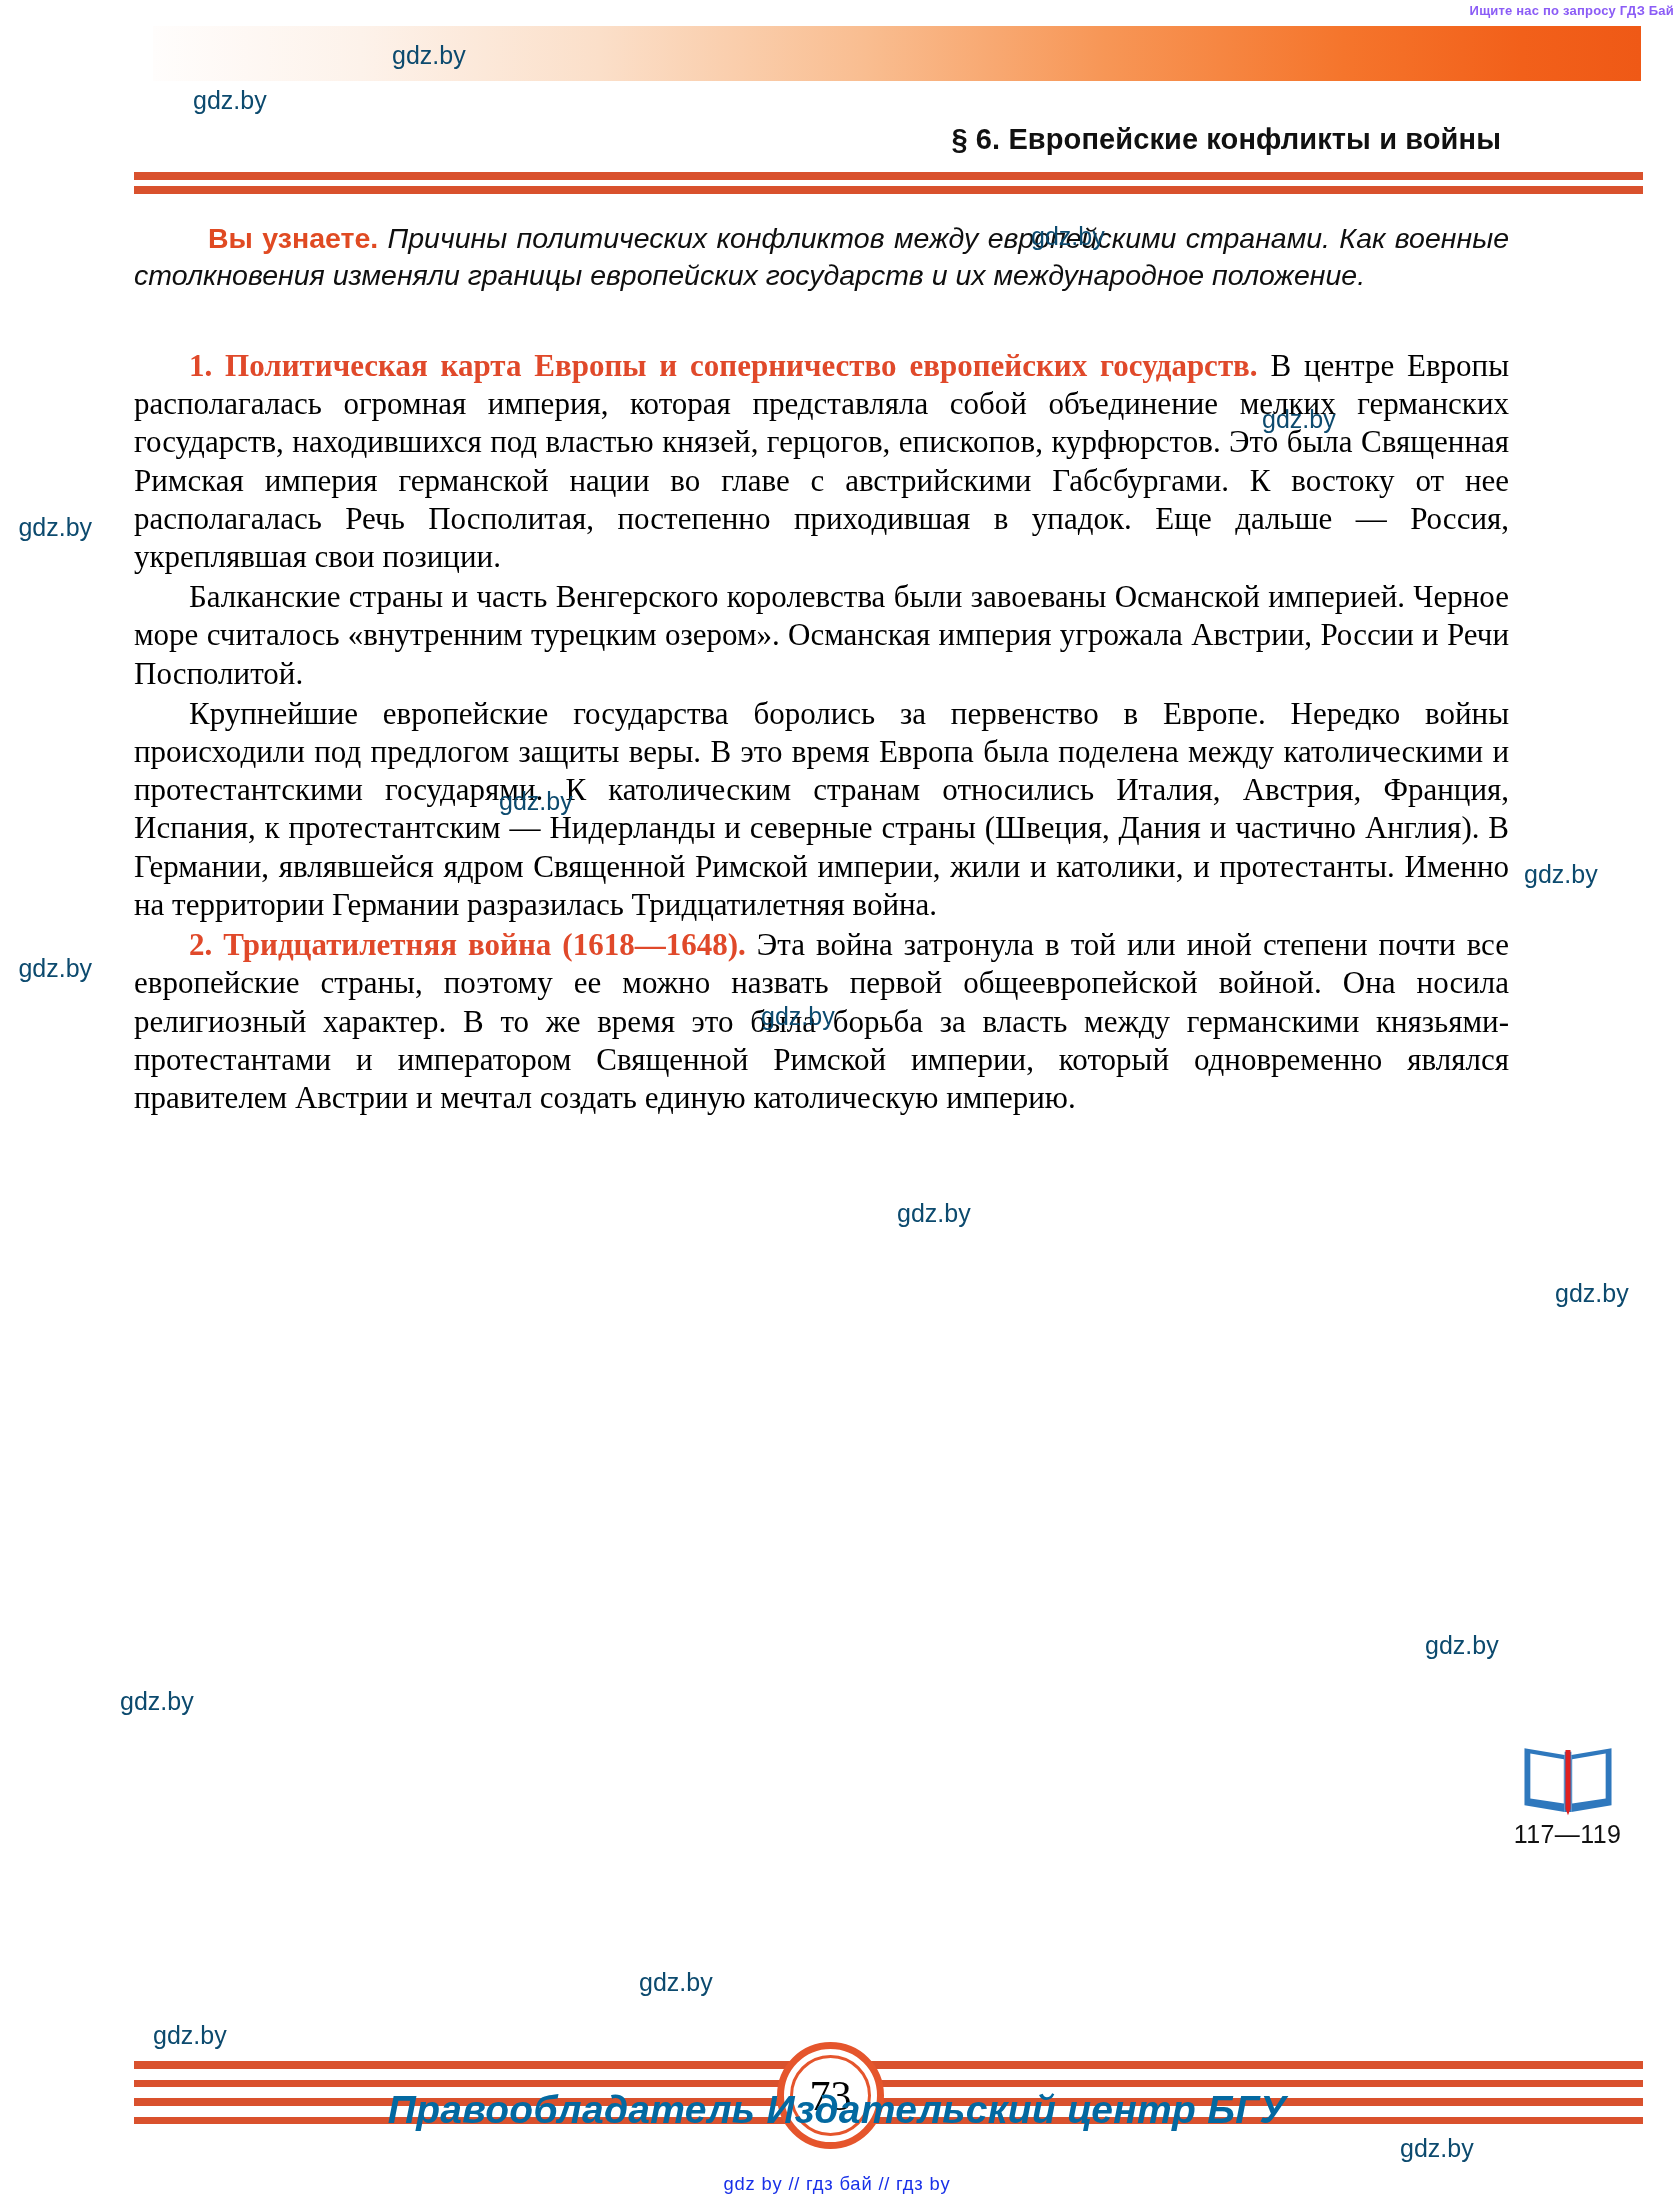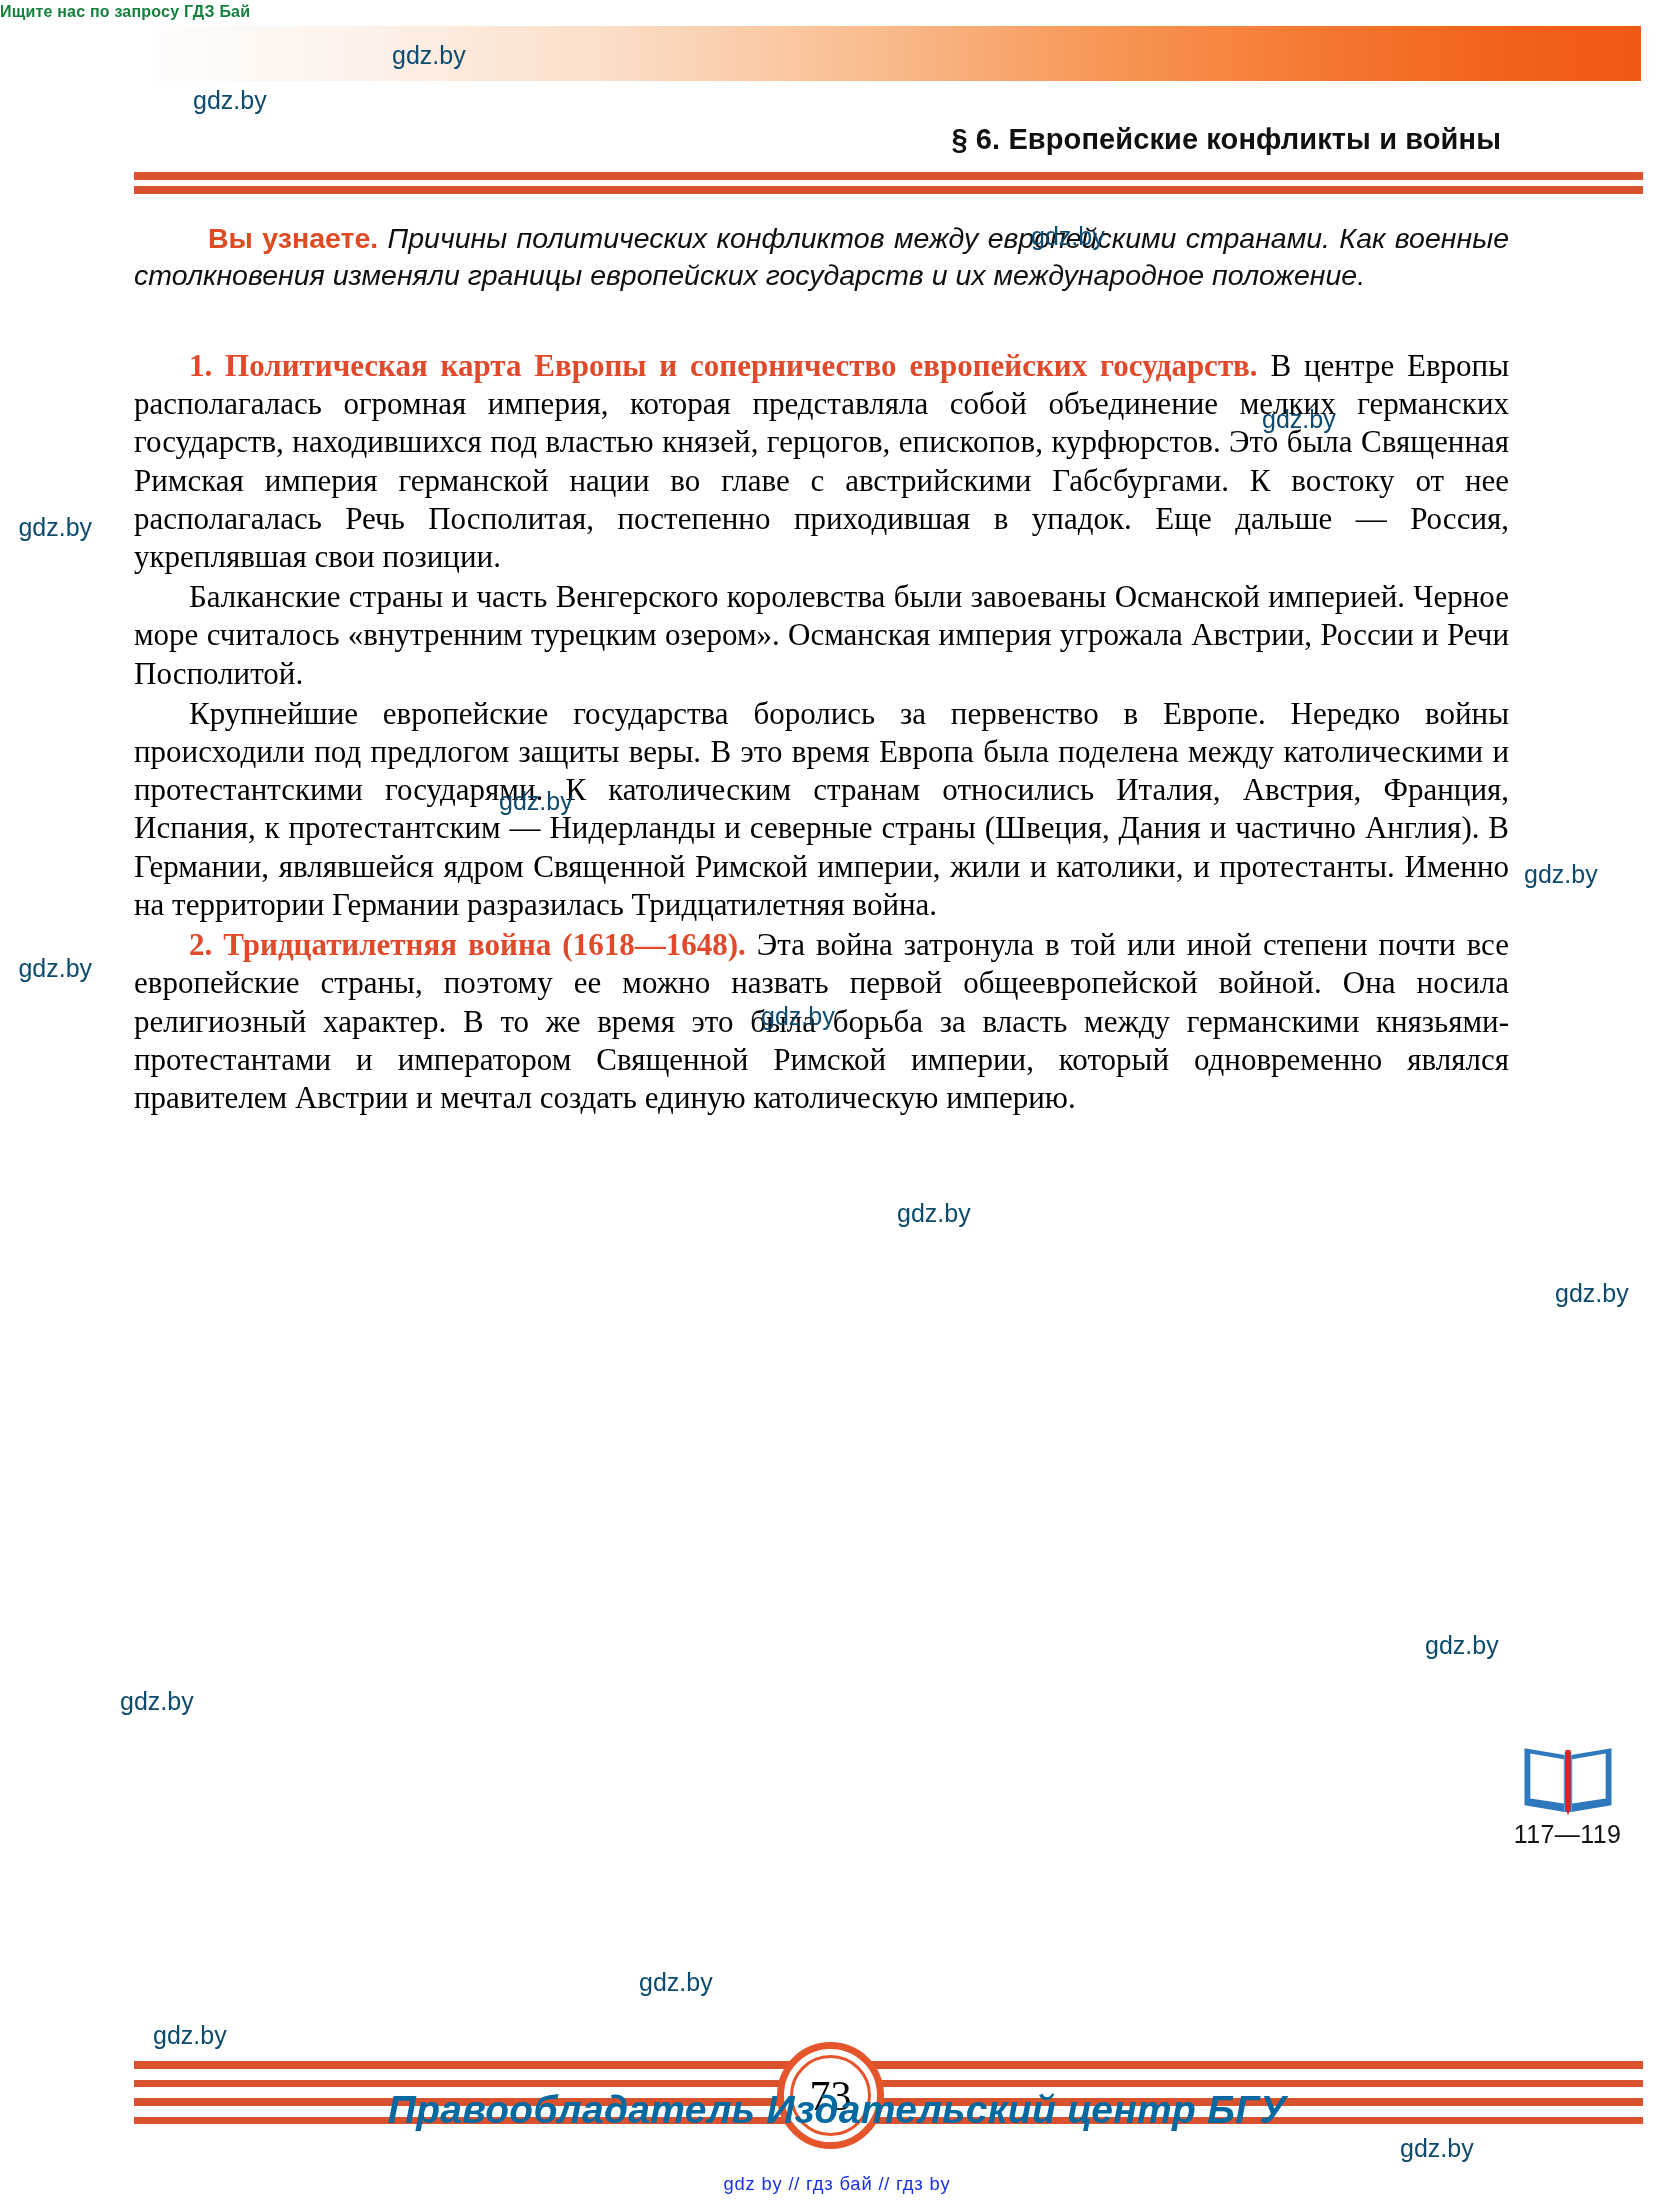--- a/index.html
+++ b/index.html
@@ -16,25 +16,25 @@
     font-family: "Liberation Serif", "DejaVu Serif", serif;
     -webkit-font-smoothing: antialiased;
   }
 
   
   .promo-top {
     position: absolute;
     top: 3.4px;
     left: 0;
     width: 1674px;
-    text-align: left;
-    font-family: "Liberation Sans", "DejaVu Sans", sans-serif;
-    font-size: 16px;
-    font-weight: 700;
-    color: #15803d;
+    text-align: right;
+    font-family: "Liberation Sans", "DejaVu Sans", sans-serif;
+    font-size: 13px;
+    font-weight: 700;
+    color: #8b5cf6;
     letter-spacing: 0.2px;
   }
 
   
   .header-band {
     position: absolute;
     top: 26px;
     left: 153px;
     width: 1488px;
     height: 55px;

